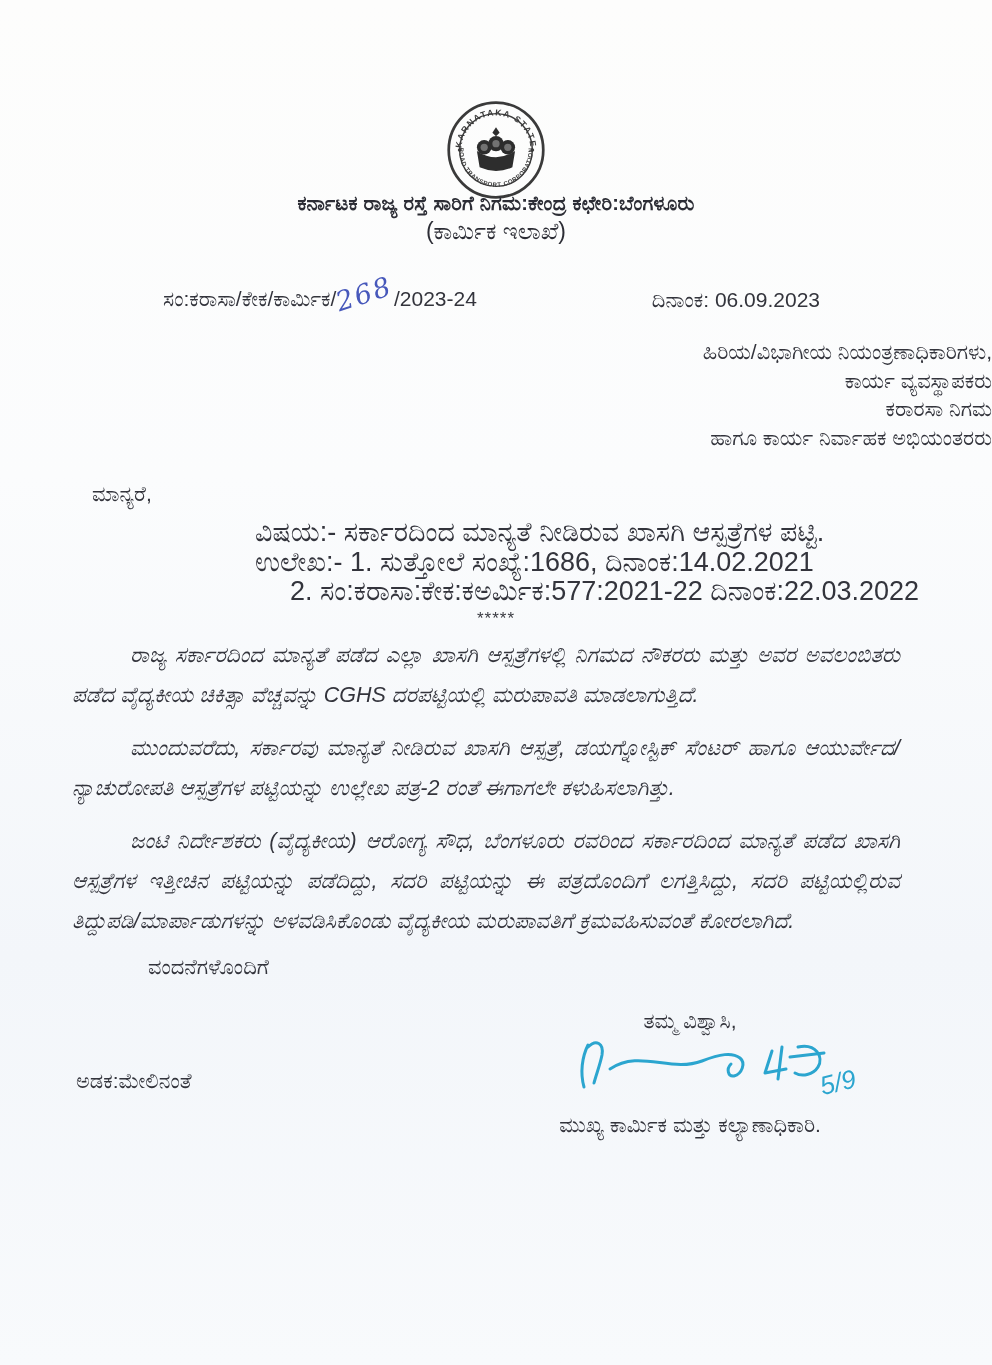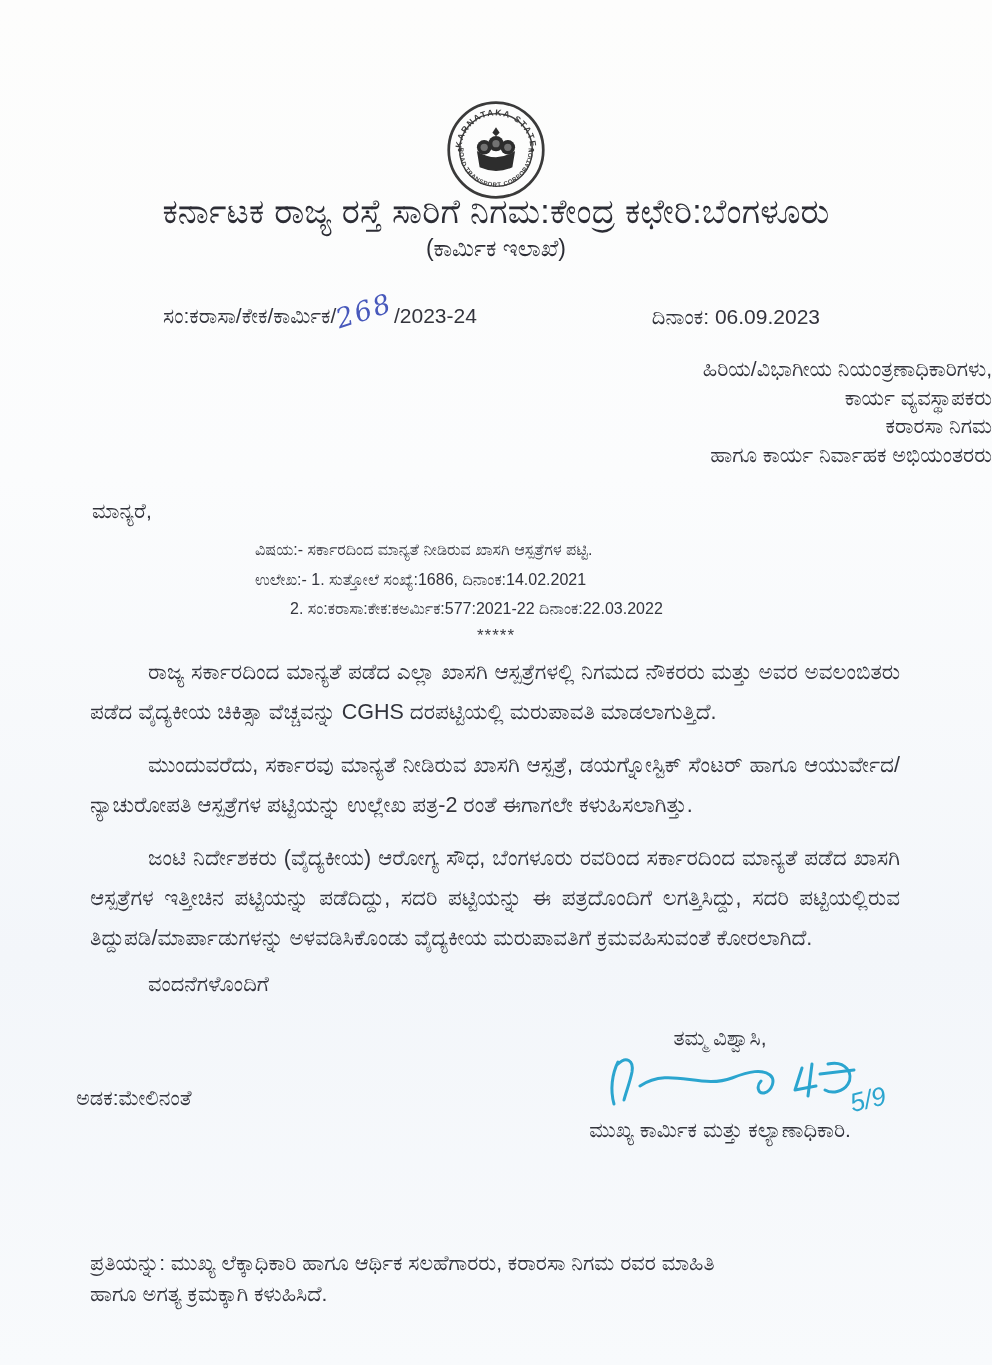--- a/index.html
+++ b/index.html
@@ -13,21 +13,21 @@
     margin:0 auto;
     overflow:hidden;
     color:#33343c;
     background:linear-gradient(180deg,#fdfdfc 0%,#fbfcfd 35%,#f3f6fa 70%,#f8fafc 100%);
   }
   .letterhead{ text-align:center; }
   .logo-wrap{ padding-top:100px; }
   .logo{ display:block; margin:0 auto; width:100px; height:100px; }
   .title{
     margin-top:-8px;
-    font-size:34px; font-weight:400;
+    font-size:20px; font-weight:700;
     letter-spacing:0.2px;
     color:#2c2d35;
   }
   .department{
     margin-top:3px;
     font-size:23px; font-weight:400;
     color:#2c2d35;
   }
   .ref-row{
     display:flex; justify-content:space-between; align-items:flex-end;
@@ -48,30 +48,30 @@
   .addressee{
     margin:26px 0 0 92px;
     font-size:21px; line-height:28.5px;text-align:right;
   }
   .salutation{
     margin:30px 0 12px 92px;
     font-size:21px;
   }
   .subject-block{
     margin:12px 0 0 255px;
-    font-size:16px; line-height:29.5px;
+    font-size:27px; line-height:29.5px;
   }
   .ref2{ margin-left:35px; }
   .separator{
     margin-top:2px;
     text-align:center;
     font-size:17px; letter-spacing:1px;
     color:#3a3b42;
   }
-  .body-text{ margin:6px 92px 0 90px; }
+  .body-text{ margin:6px 92px 0 72px;font-style:italic; }
   .body-text p{
     margin:0 0 13px 0;
     font-size:21.5px;
     line-height:40px;
     text-align:justify;
     text-indent:58px;
   }
   .regards{
     margin:14px 0 0 148px;
     font-size:21px;
@@ -79,26 +79,26 @@
   .sign-area{
     position:relative;
     height:165px;
     margin-top:12px;
   }
   .enclosure{
     position:absolute; left:76px; top:78px;
     font-size:21px;
   }
   .sign-block{
-    position:absolute; left:520px; top:18px; width:400px;
+    position:absolute; left:490px; top:18px; width:400px;
     text-align:center;
   }
   .faithfully{ font-size:21px; }
   .signature-svg{ display:block; margin:-4px auto -10px auto; }
-  .designation{ font-size:21px; margin-top:4px; }
+  .designation{ font-size:21px; margin-top:16px; }
   .footer{
     margin:74px 80px 0 90px;
     font-size:21px; line-height:31px;
   }
   .seal-text{ fill:#3a3a3a; font-family:"Liberation Sans", sans-serif; font-weight:700; }
 </style>
 </head>
 <body>
 
 <div class="page">
@@ -180,18 +180,14 @@
           <path d="M272 18 L 268 50"></path>
           <path d="M288 18 C 306 14, 314 28, 308 38 C 303 46, 292 48, 285 44"></path>
           <path d="M280 28 L 314 24"></path>
         </g>
         <text x="330" y="62" font-size="26" fill="#2ba5cf" font-style="italic" transform="rotate(-14 330 62)" text-anchor="middle">5/9</text>
       </svg>
       <div class="designation">ಮುಖ್ಯ ಕಾರ್ಮಿಕ ಮತ್ತು ಕಲ್ಯಾಣಾಧಿಕಾರಿ.</div>
     </div>
   </div>
 
-  <div class="footer">
-    <div>ಪ್ರತಿಯನ್ನು: ಮುಖ್ಯ ಲೆಕ್ಕಾಧಿಕಾರಿ ಹಾಗೂ ಆರ್ಥಿಕ ಸಲಹೆಗಾರರು, ಕರಾರಸಾ ನಿಗಮ ರವರ ಮಾಹಿತಿ</div>
-    <div>ಹಾಗೂ ಅಗತ್ಯ ಕ್ರಮಕ್ಕಾಗಿ ಕಳುಹಿಸಿದೆ.</div>
-  </div>
 
 </div>
 
 </body></html>

